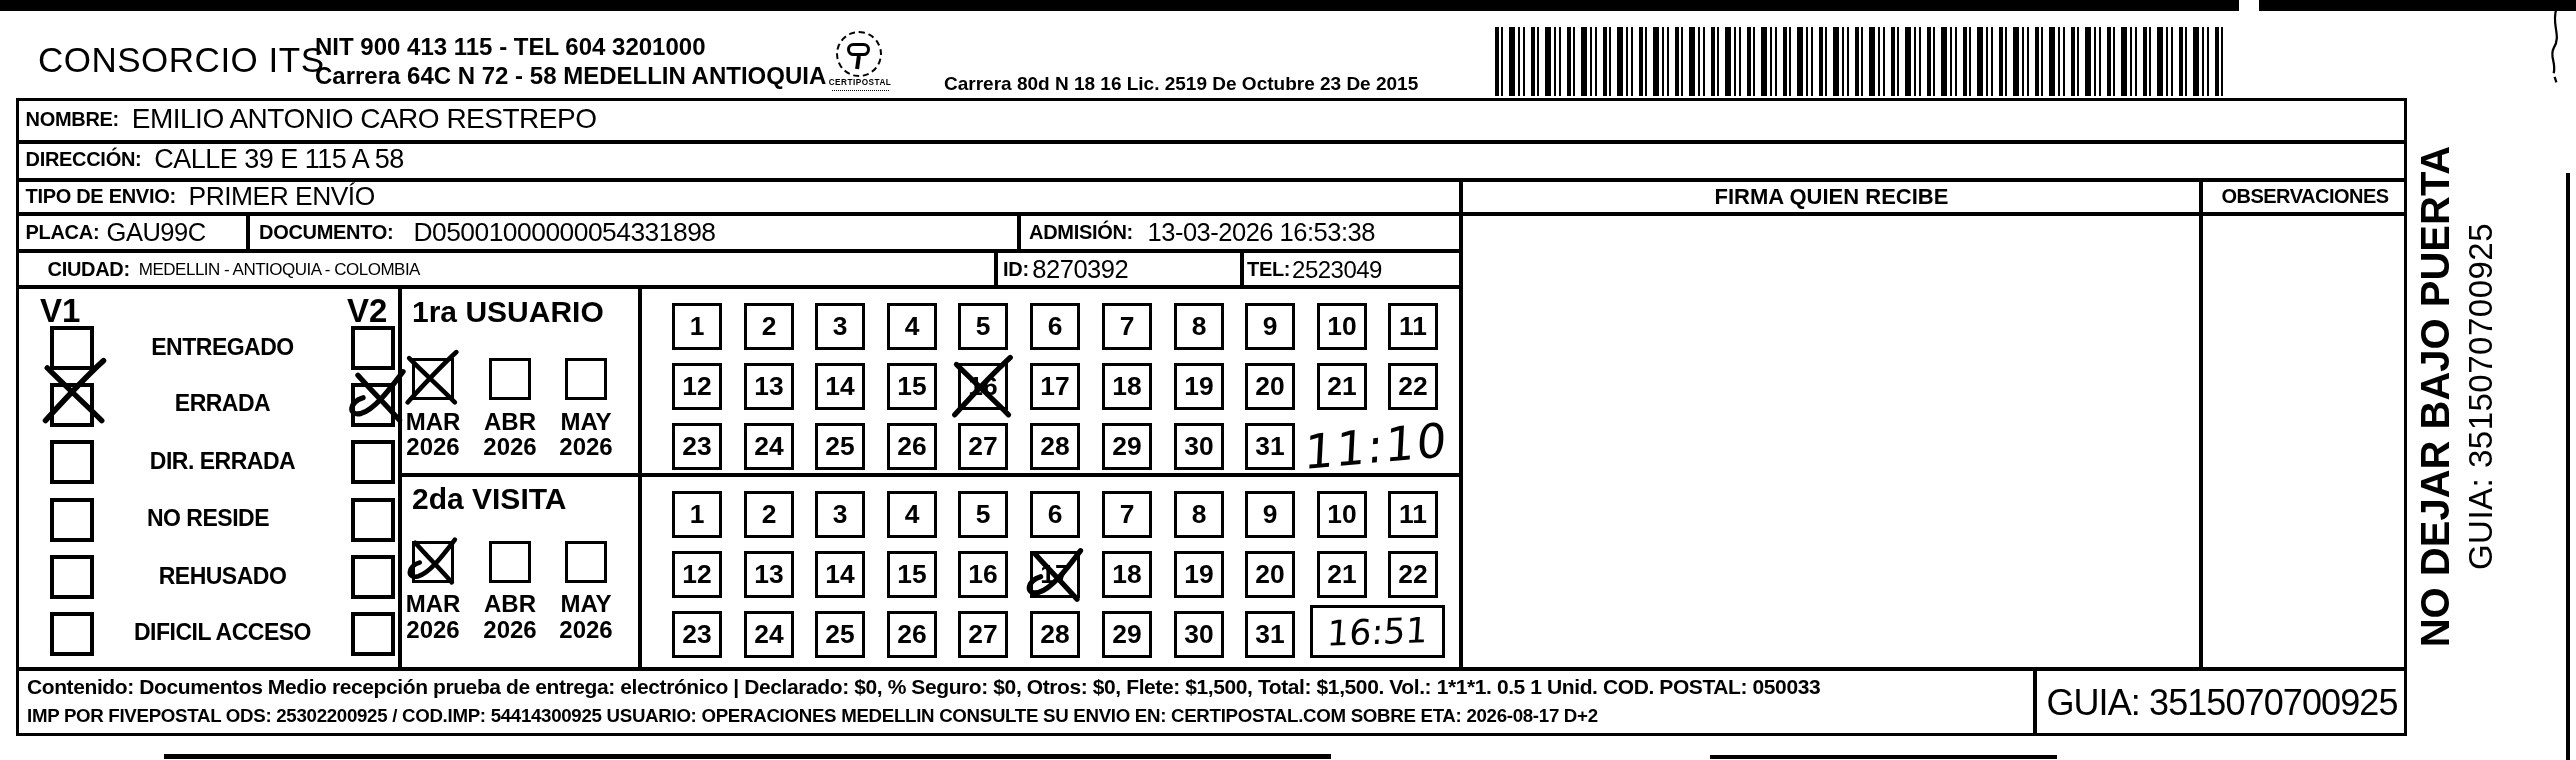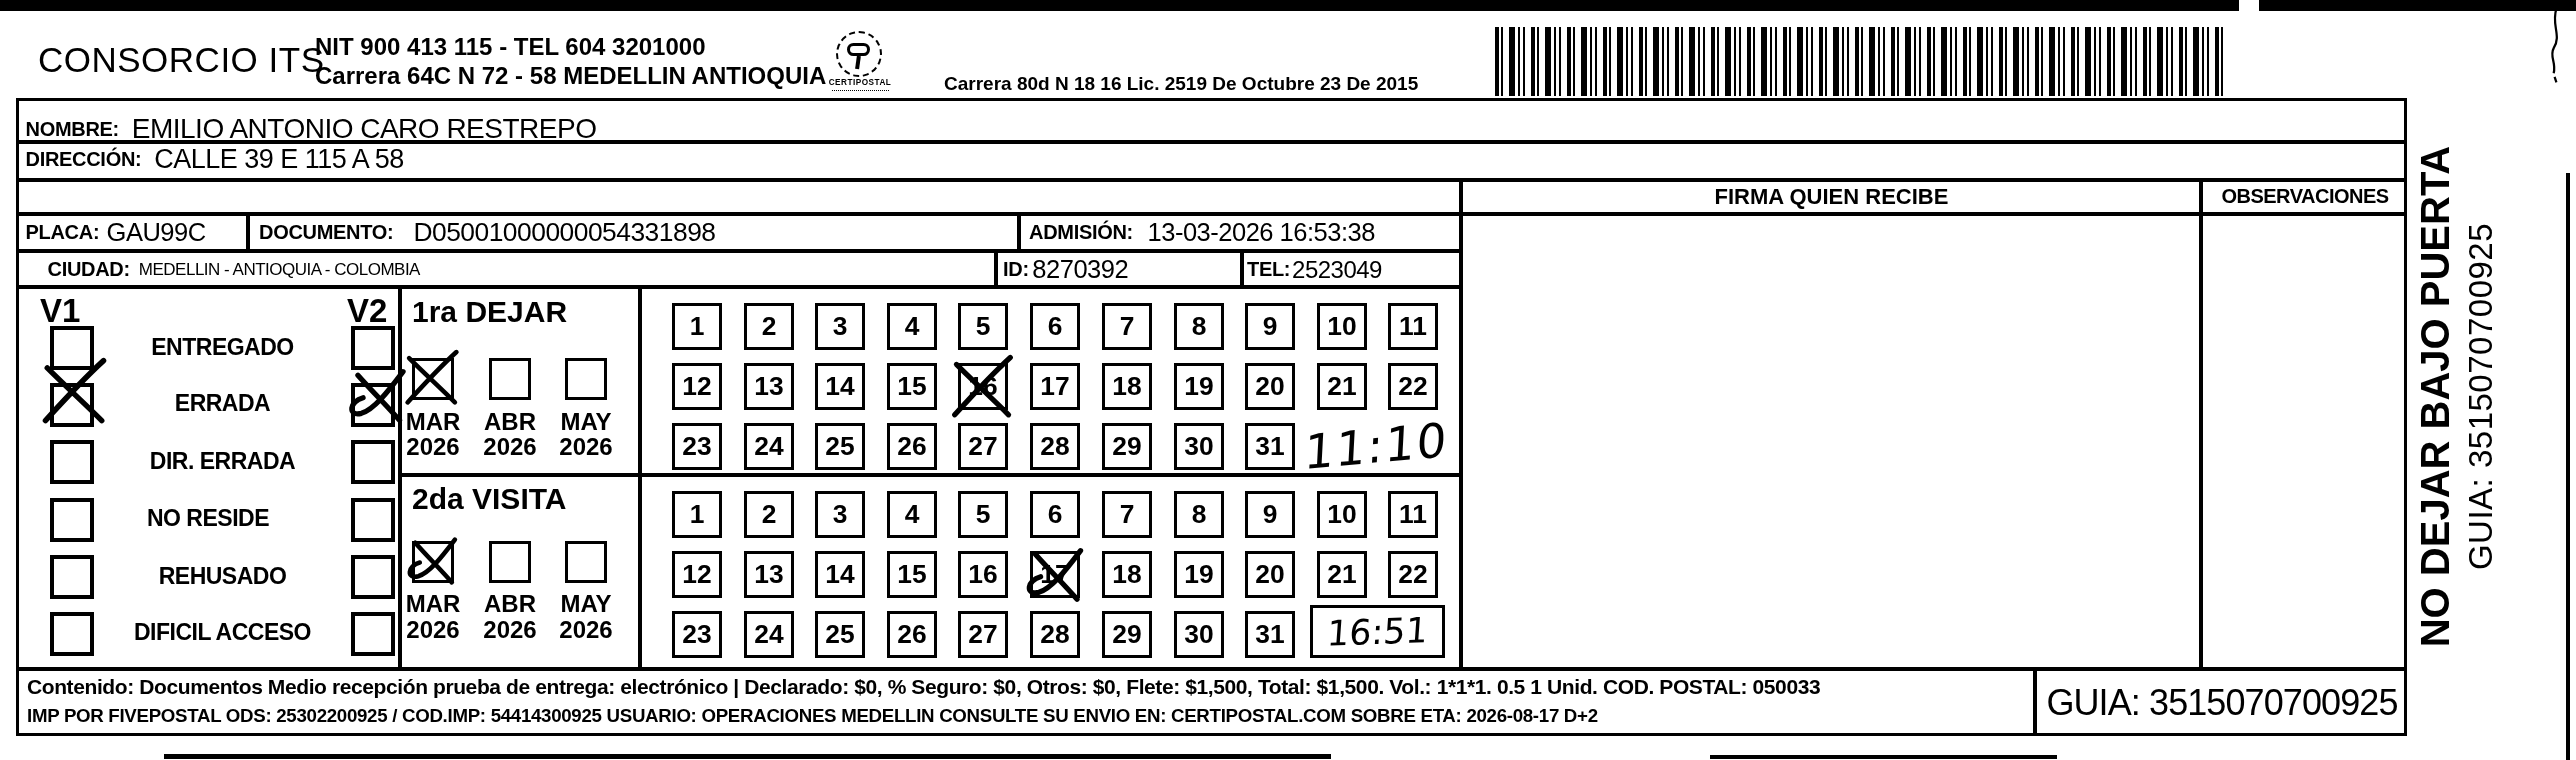--- a/index.html
+++ b/index.html
@@ -62,27 +62,31 @@
   <div class="line" style="left:1459px;top:178px;width:3.6px;height:492px;"></div>
   <div class="line" style="left:2199px;top:178px;width:3.6px;height:492px;"></div>
   <div class="line" style="left:246px;top:212px;width:3.6px;height:40px;"></div>
   <div class="line" style="left:1017px;top:212px;width:3.6px;height:40px;"></div>
   <div class="line" style="left:994px;top:249px;width:3.6px;height:40px;"></div>
   <div class="line" style="left:1240px;top:249px;width:3.6px;height:40px;"></div>
   <div class="line" style="left:398px;top:285px;width:3.6px;height:385px;"></div>
   <div class="line" style="left:638px;top:285px;width:3.6px;height:385px;"></div>
   <div class="line" style="left:2033px;top:667px;width:3.6px;height:69px;"></div>
 
-  <div class="flexrow" style="left:25.5px;top:108px;height:42px;">
+  <div class="flexrow" style="left:25.5px;top:98px;height:42px;">
     <span class="lbl">NOMBRE:</span>
     <span class="val" style="font-size:28px;">EMILIO ANTONIO CARO RESTREPO</span>
   </div>
   <div class="flexrow" style="left:25.5px;top:141px;height:36px;">
     <span class="lbl">DIRECCIÓN:</span>
     <span class="val">CALLE 39 E 115 A 58</span>
+  </div>
+  <div class="flexrow" style="left:25.5px;top:180px;height:33px;">
+    <span class="lbl">TIPO DE ENVIO:</span>
+    <span class="val" style="font-size:26.4px;">PRIMER ENVÍO</span>
   </div>
 
   <div class="abs ctr hdr" style="left:1463px;top:180px;width:737px;height:33px;font-size:22px;">FIRMA QUIEN RECIBE</div>
   <div class="abs ctr hdr" style="left:2203px;top:180px;width:204px;height:33px;font-size:20px;letter-spacing:-0.5px;">OBSERVACIONES</div>
   <div class="abs" style="left:1463px;top:216px;width:737px;height:450px;"></div>
   <div class="abs" style="left:2203px;top:216px;width:204px;height:450px;"></div>
 
   <div class="flexrow" style="left:25.5px;top:216px;height:33px;gap:7.3px;">
     <span class="lbl">PLACA:</span>
     <span class="val" style="font-size:25.5px;">GAU99C</span>
@@ -104,21 +108,21 @@
     <span class="val" style="font-size:25.5px;">8270392</span>
   </div>
   <div class="flexrow" style="left:1247px;top:253px;height:33px;gap:1.8px;">
     <span class="lbl">TEL:</span>
     <span class="val" style="font-size:24px;">2523049</span>
   </div>
 
   <div class="abs hdr" style="left:40px;top:292px;font-size:33px;">V1</div>
   <div class="abs hdr" style="left:347px;top:292px;font-size:33px;">V2</div>
 
-  <div class="abs hdr" style="left:412px;top:295px;font-size:30px;">1ra DEJAR</div>
+  <div class="abs hdr" style="left:412px;top:295px;font-size:30px;">1ra USUARIO</div>
   <div class="abs hdr" style="left:412px;top:482px;font-size:30px;">2da VISITA</div>
 
   <div class="abs hdr" style="left:27px;top:675px;width:1997px;font-size:21px;letter-spacing:-0.4px;white-space:nowrap;">Contenido: Documentos Medio recepción prueba de entrega: electrónico | Declarado: $0, % Seguro: $0, Otros: $0, Flete: $1,500, Total: $1,500. Vol.: 1*1*1. 0.5 1 Unid. COD. POSTAL: 050033</div>
   <div class="abs hdr" style="left:27px;top:705px;width:1997px;font-size:18.7px;letter-spacing:-0.3px;white-space:nowrap;">IMP POR FIVEPOSTAL ODS: 25302200925 / COD.IMP: 54414300925 USUARIO: OPERACIONES MEDELLIN CONSULTE SU ENVIO EN: CERTIPOSTAL.COM SOBRE ETA: 2026-08-17 D+2</div>
   <div class="abs ctr" style="left:2037px;top:670px;width:370px;height:66px;font-size:36px;letter-spacing:-0.9px;">GUIA: 3515070700925</div>
 
   <div class="sideways hdr" style="left:2412px;top:677px;width:561px;height:47px;font-size:40px;">NO DEJAR BAJO PUERTA</div>
   <div class="sideways" style="left:2460px;top:677px;width:561px;height:42px;font-size:33px;letter-spacing:0.5px;">GUIA: 3515070700925</div>
 
 <div class="cbx" style="left:50px;top:326px;"></div>

